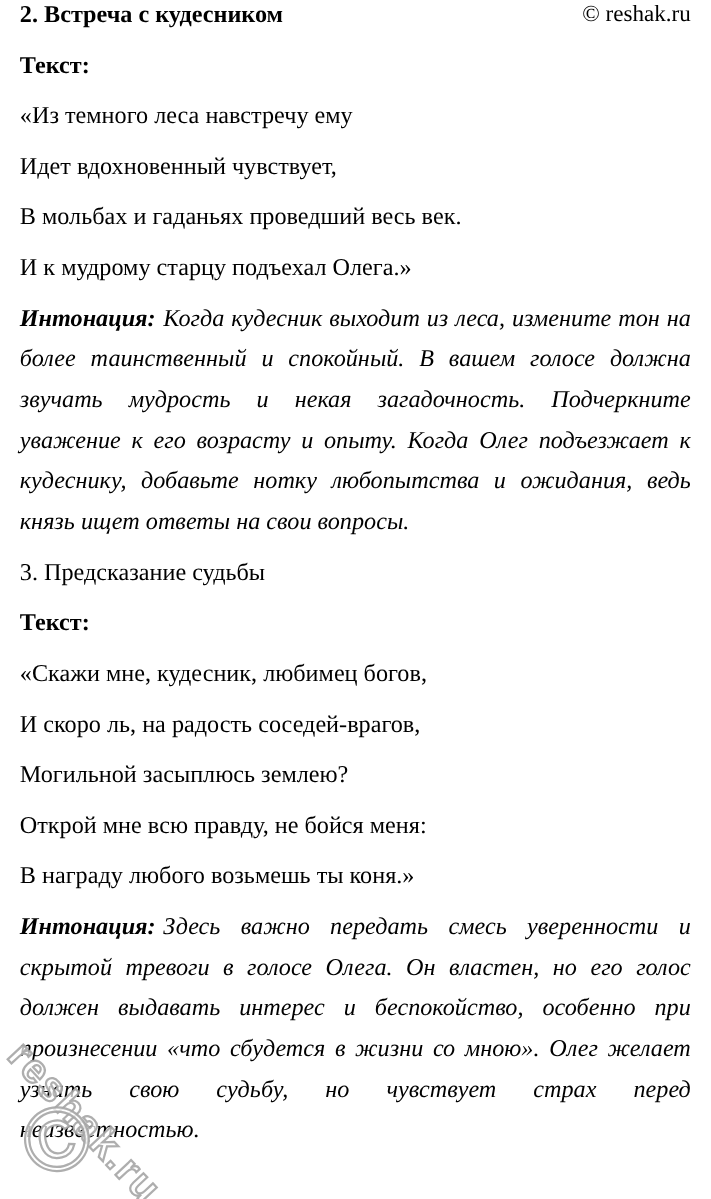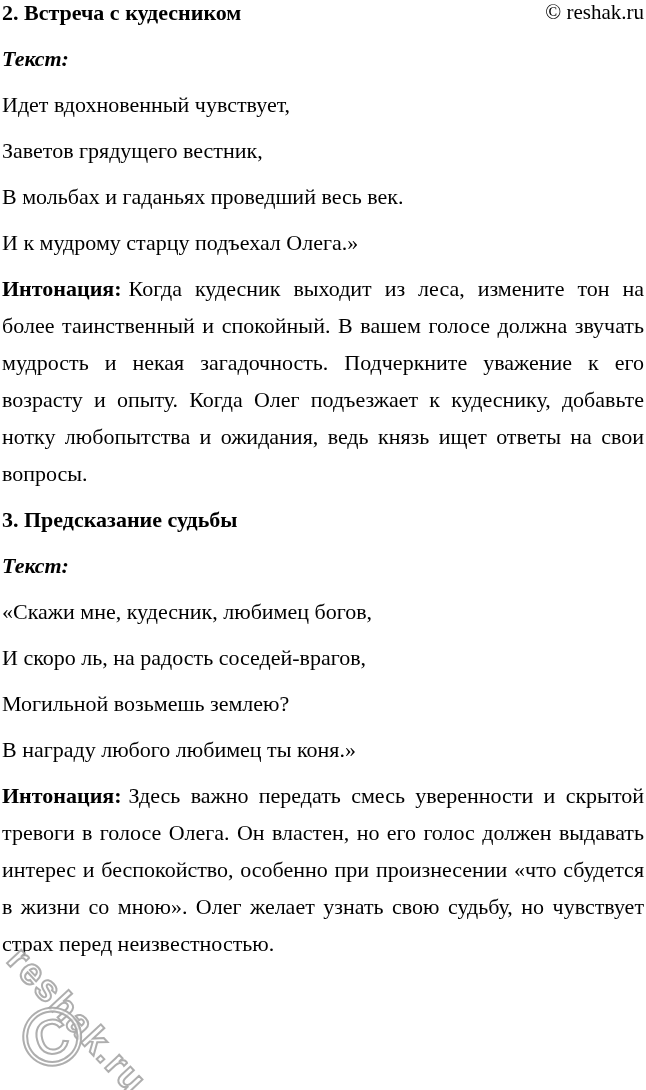--- a/index.html
+++ b/index.html
@@ -11,21 +11,21 @@
     position: relative;
     width: 646px;
     height: 1090px;
     overflow: hidden;
     background: #ffffff;
     font-family: "Liberation Serif", "DejaVu Serif", serif;
     font-size: 22px;
     line-height: 37px;
     color: #000000;
     box-sizing: border-box;
-    padding: 0 2px;
+    padding: 0 18px;
   }
   .content { margin-top: -6px; }
   .header-row {
     display: flex;
     justify-content: space-between;
     align-items: flex-start;
     margin: 0 0 9px 0;
   }
   h2.heading {
     font-size: 22px;
@@ -33,28 +33,28 @@
     font-weight: bold;
     margin: 0;
     display: inline;
   }
   .site-credit {
     font-size: 21px;
     line-height: 37px;
     white-space: nowrap;
   }
   p { margin: 0 0 9px 0; }
-  p.label { font-weight: bold; font-style: italic; }
+  p.label { font-weight: bold; }
   p.poem-line { text-align: left; }
-  p.intonation { text-align: justify; }
+  p.intonation { text-align: justify; font-style: italic; }
   .run-label { font-weight: bold; margin-right: 7px; }
   h2.block-heading {
     font-size: 22px;
     line-height: 37px;
-    font-weight: bold;
+    font-weight: normal;
     margin: 0 0 9px 0;
   }
   
   .watermark {
     position: absolute;
     left: 8px;
     top: 912px;
     width: 180px;
     height: 175px;
     pointer-events: none;
@@ -94,35 +94,36 @@
 <div class="page">
   <div class="content">
 
     <div class="header-row">
       <h2 class="heading">2. Встреча с кудесником</h2>
       <span class="site-credit">© reshak.ru</span>
     </div>
 
     <p class="label">Текст:</p>
 
+    <p class="poem-line">«Из темного леса навстречу ему</p>
     <p class="poem-line">Идет вдохновенный чувствует,</p>
-    <p class="poem-line">Заветов грядущего вестник,</p>
     <p class="poem-line">В мольбах и гаданьях проведший весь век.</p>
     <p class="poem-line">И к мудрому старцу подъехал Олега.»</p>
 
     <p class="intonation"><b class="run-label">Интонация:</b><span>Когда кудесник выходит из леса, измените тон на более таинственный и спокойный. В вашем голосе должна звучать мудрость и некая загадочность. Подчеркните уважение к его возрасту и опыту. Когда Олег подъезжает к кудеснику, добавьте нотку любопытства и ожидания, ведь князь ищет ответы на свои вопросы.</span></p>
 
     <h2 class="block-heading">3. Предсказание судьбы</h2>
 
     <p class="label">Текст:</p>
 
     <p class="poem-line">«Скажи мне, кудесник, любимец богов,</p>
     <p class="poem-line">И скоро ль, на радость соседей-врагов,</p>
-    <p class="poem-line">Могильной возьмешь землею?</p>
-    <p class="poem-line">В награду любого любимец ты коня.»</p>
+    <p class="poem-line">Могильной засыплюсь землею?</p>
+    <p class="poem-line">Открой мне всю правду, не бойся меня:</p>
+    <p class="poem-line">В награду любого возьмешь ты коня.»</p>
 
     <p class="intonation"><b class="run-label">Интонация:</b><span>Здесь важно передать смесь уверенности и скрытой тревоги в голосе Олега. Он властен, но его голос должен выдавать интерес и беспокойство, особенно при произнесении «что сбудется в жизни со мною». Олег желает узнать свою судьбу, но чувствует страх перед неизвестностью.</span></p>
 
   </div>
 
   <div class="watermark">
     <span class="wm-text">reshak.ru</span>
     <span class="wm-symbol">©</span>
   </div>
 </div>

